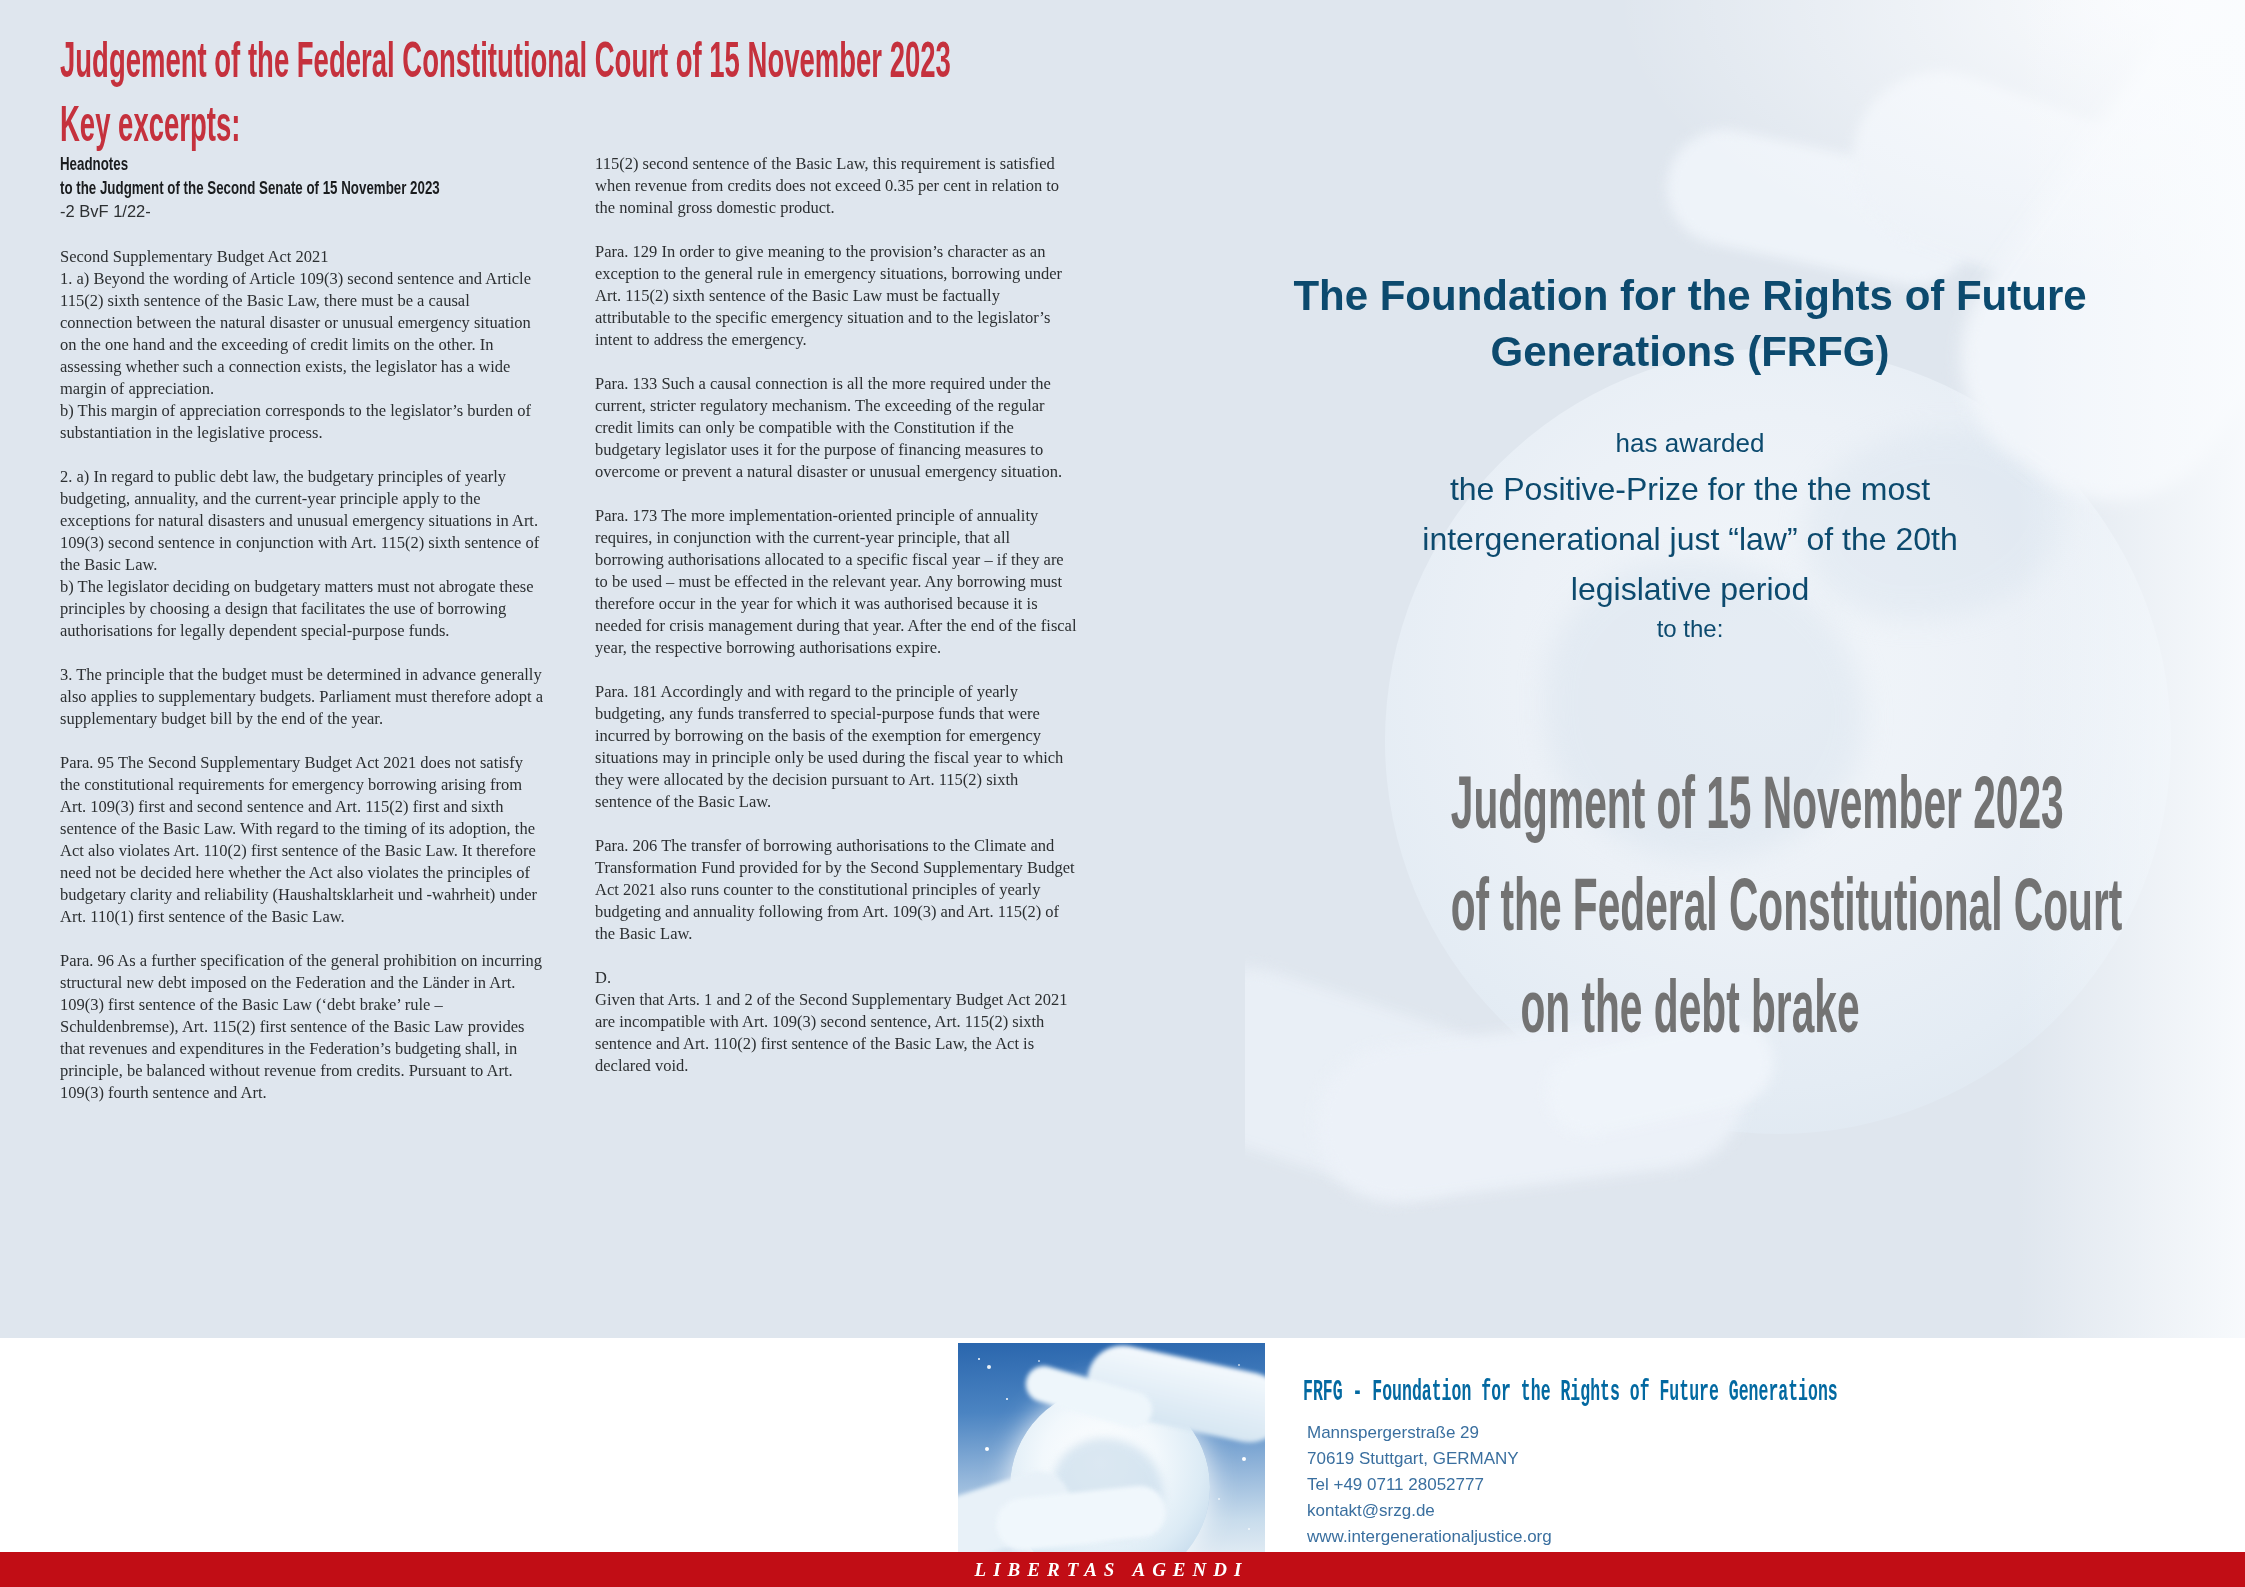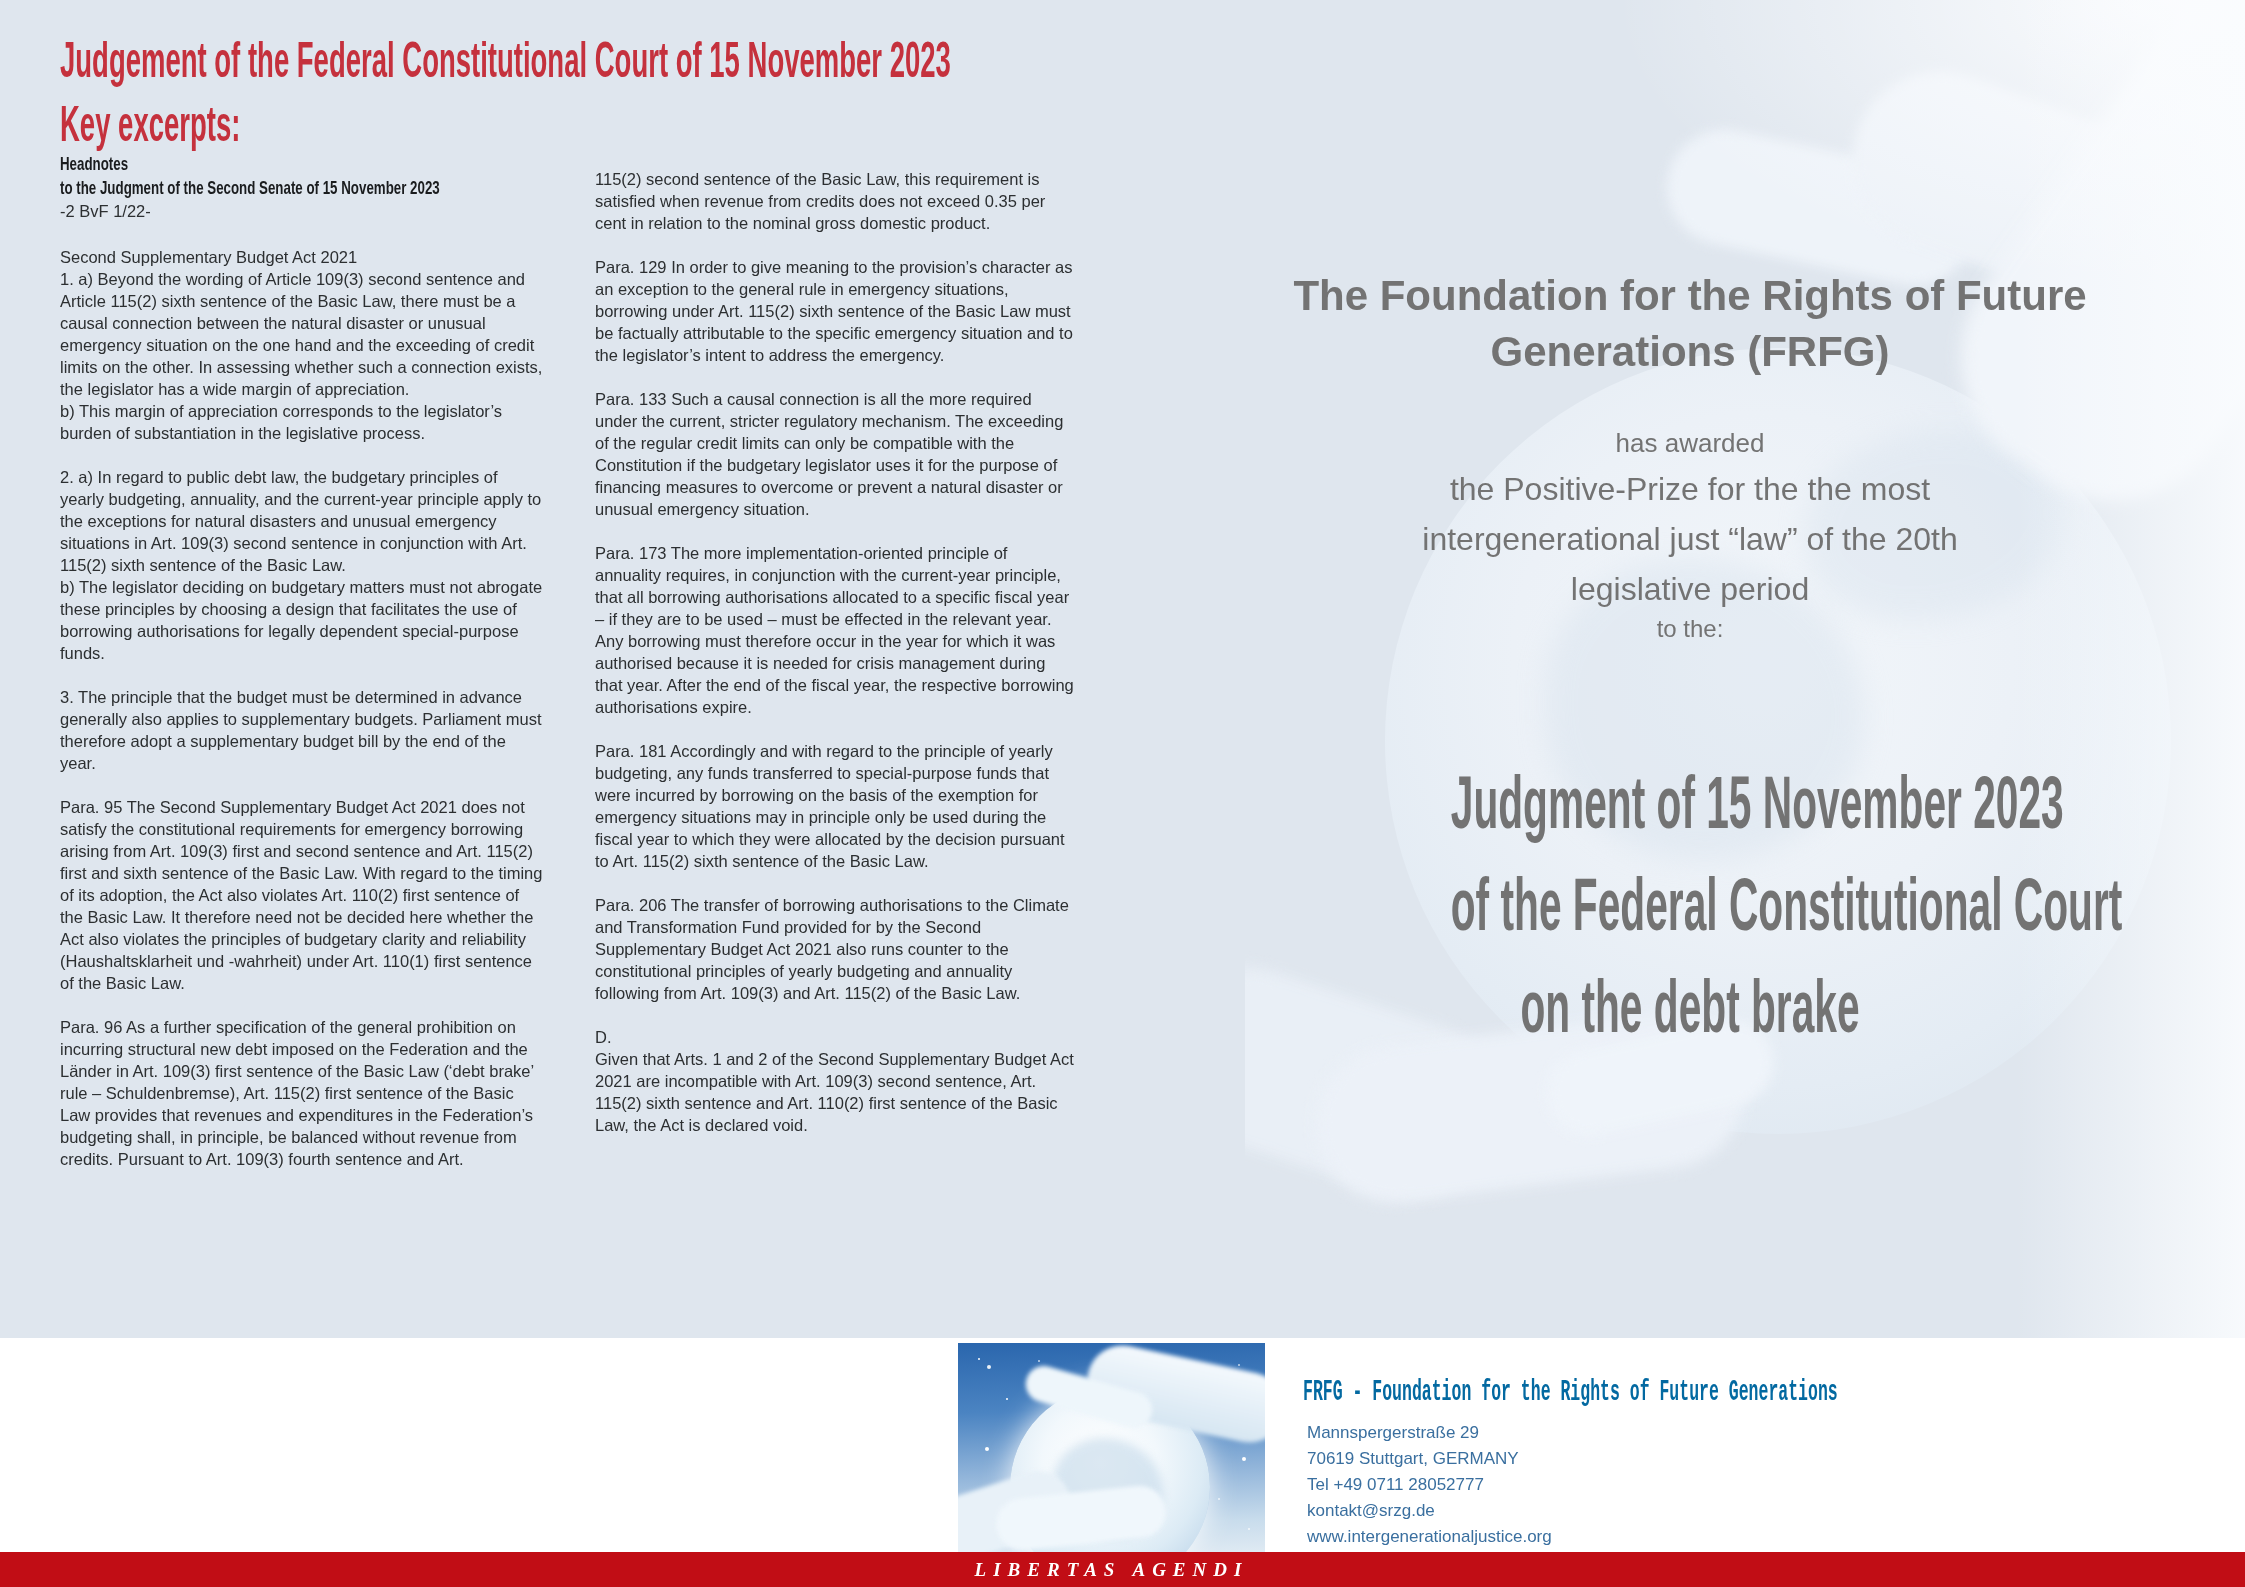--- a/index.html
+++ b/index.html
@@ -11,21 +11,21 @@
   .cond{display:inline-block;white-space:nowrap;font-weight:700;}
   .cond-left{transform-origin:0 50%;}
   .cond-center{display:block;transform-origin:50% 50%;}
   
   .header{position:absolute;left:60px;top:34px;line-height:52px;color:#c5313d;}
   .header .l{font-size:50px;transform:scaleX(0.55);}
   
   .col{position:absolute;top:152px;width:485px;font-size:16.5px;line-height:22px;}
   .col-left{left:60px;}
   .col-mid{left:595px;width:482px;}
-  .para{white-space:pre-line;margin:16px 0 22px 0;}
+  .para{white-space:pre-line;margin:1px 0 22px 0;font-family:Liberation Serif, serif;}
   .headnotes{line-height:23px;color:#1a1c1e;}
   .headnotes .l{font-size:18.5px;transform:scaleX(0.72);}
   .case-no{margin:0 0 24px 0;}
   
   .rp{position:absolute;left:1245px;top:0;width:1000px;height:1338px;overflow:hidden;}
   .rp-globe{position:absolute;left:140px;top:348px;width:786px;height:786px;border-radius:50%;
     background:radial-gradient(circle at 48% 40%,#f2f6fa 0%,#ecf1f7 40%,#e4ecf4 68%,#dee7f0 86%,rgba(223,230,238,0) 99%);}
   .rp-map1{position:absolute;left:300px;top:560px;width:320px;height:300px;border-radius:45% 55% 50% 50%;
     background:#cfdce9;opacity:.35;filter:blur(14px);}
   .rp-map2{position:absolute;left:560px;top:430px;width:260px;height:190px;border-radius:55% 45% 60% 40%;
@@ -35,21 +35,21 @@
   .rp-hand{left:600px;top:115px;width:430px;height:175px;background:#edf2f8;transform:rotate(20deg);filter:blur(6px);}
   .rp-forearm{left:810px;top:-60px;width:280px;height:580px;background:#f1f5fa;transform:rotate(35deg);filter:blur(8px);}
   .rp-b-forearm{left:-90px;top:995px;width:350px;height:175px;background:#e9eff6;transform:rotate(18deg);filter:blur(7px);}
   .rp-b-palm{left:70px;top:1030px;width:430px;height:155px;background:#ecf1f8;transform:rotate(-7deg);filter:blur(7px);}
   .rp-b-fingers{left:300px;top:1035px;width:230px;height:85px;background:#eff4fa;transform:rotate(-12deg);filter:blur(6px);}
   .rp-wash-right{position:absolute;right:0;top:0;width:230px;height:100%;
     background:linear-gradient(90deg,rgba(252,253,255,0),rgba(250,252,254,0.9));}
   .rp-wash-top{position:absolute;right:0;top:0;width:620px;height:280px;
     background:radial-gradient(ellipse at 88% 0%,rgba(252,253,255,0.95),rgba(252,253,255,0) 72%);}
   
-  .rc{position:absolute;left:1255px;top:268px;width:870px;text-align:center;color:#737373;}
+  .rc{position:absolute;left:1255px;top:268px;width:870px;text-align:center;color:#0c4a6e;}
   .rc-title{font-size:42px;line-height:56px;font-weight:700;}
   .rc-awarded{margin-top:48px;font-size:26px;line-height:30px;}
   .rc-prize{margin-top:6px;font-size:32px;line-height:50px;}
   .rc-tothe{font-size:24px;line-height:30px;}
   .red-award{position:absolute;left:1255px;top:752px;width:870px;text-align:center;
     color:#737373;font-size:74px;line-height:102px;font-weight:700;}
   .red-award .l{transform:scaleX(0.55);}
   
   .fimg{position:absolute;left:958px;top:1343px;width:307px;height:209px;overflow:hidden;
     background:linear-gradient(178deg,#2a66ad 0%,#4b84c2 32%,#8fb3d9 60%,#c8dcec 85%,#dfeaf3 100%);}

